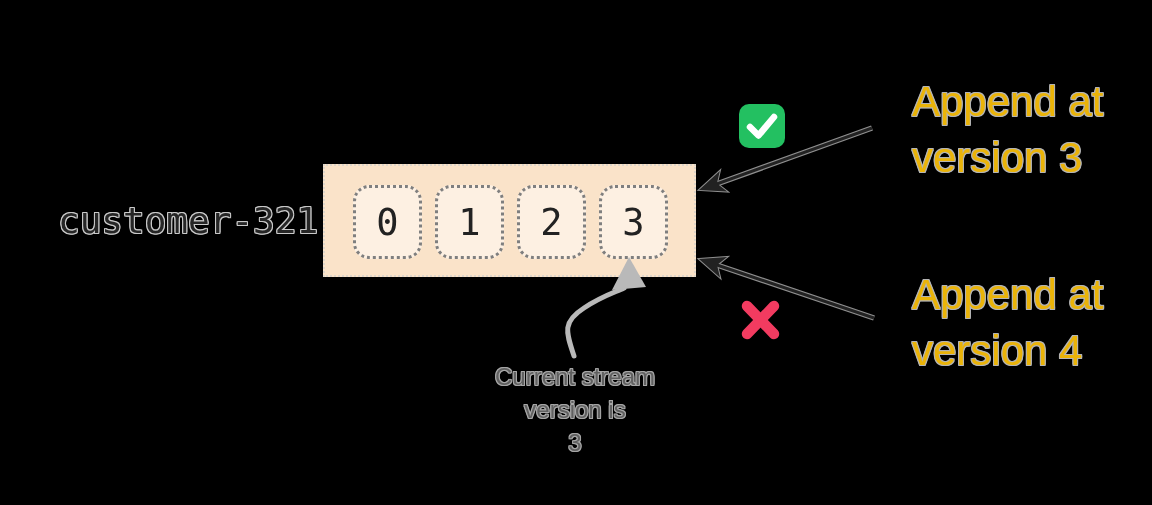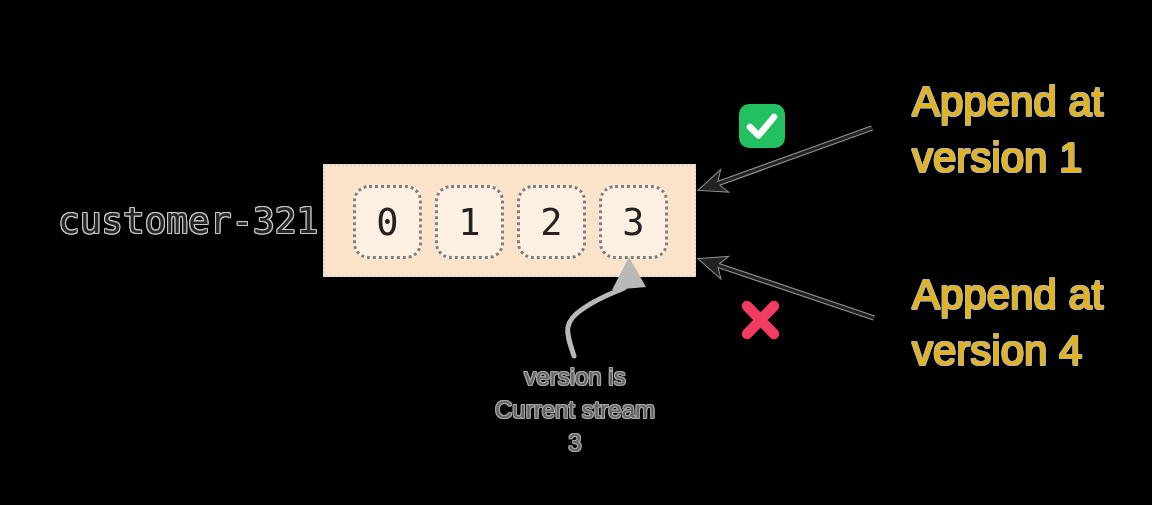--- a/index.html
+++ b/index.html
@@ -119,31 +119,31 @@
 
   <div class="x-badge">
     <svg width="45" height="46" viewBox="0 0 45 46">
       <line x1="9" y1="9" x2="36" y2="37" stroke="#f23b60" stroke-width="10.5" stroke-linecap="round"></line>
       <line x1="36" y1="9" x2="9" y2="37" stroke="#f23b60" stroke-width="10.5" stroke-linecap="round"></line>
     </svg>
   </div>
 
   <div class="callout callout-ok">
     <span>Append at</span>
-    <span>version 1</span>
+    <span>version 3</span>
   </div>
 
   <div class="callout callout-fail">
     <span>Append at</span>
     <span>version 4</span>
   </div>
 
   <div class="version-note">
+    <span>Current stream</span>
     <span>version is</span>
-    <span>Current stream</span>
     <span>3</span>
   </div>
 
   <svg class="overlay" viewBox="0 0 1152 505">
 
     <g>
       <line x1="872" y1="128" x2="714" y2="185" stroke="#8f8f8f" stroke-width="5.5"></line>
       <polygon points="699,190 719.8,170.9 716.9,183.6 727.2,191.6" fill="#222222" stroke="#8f8f8f" stroke-width="2"></polygon>
       <line x1="872" y1="128" x2="714" y2="185" stroke="#222222" stroke-width="3"></line>
       <polygon points="699,190 719.8,170.9 716.9,183.6 727.2,191.6" fill="#222222"></polygon>

